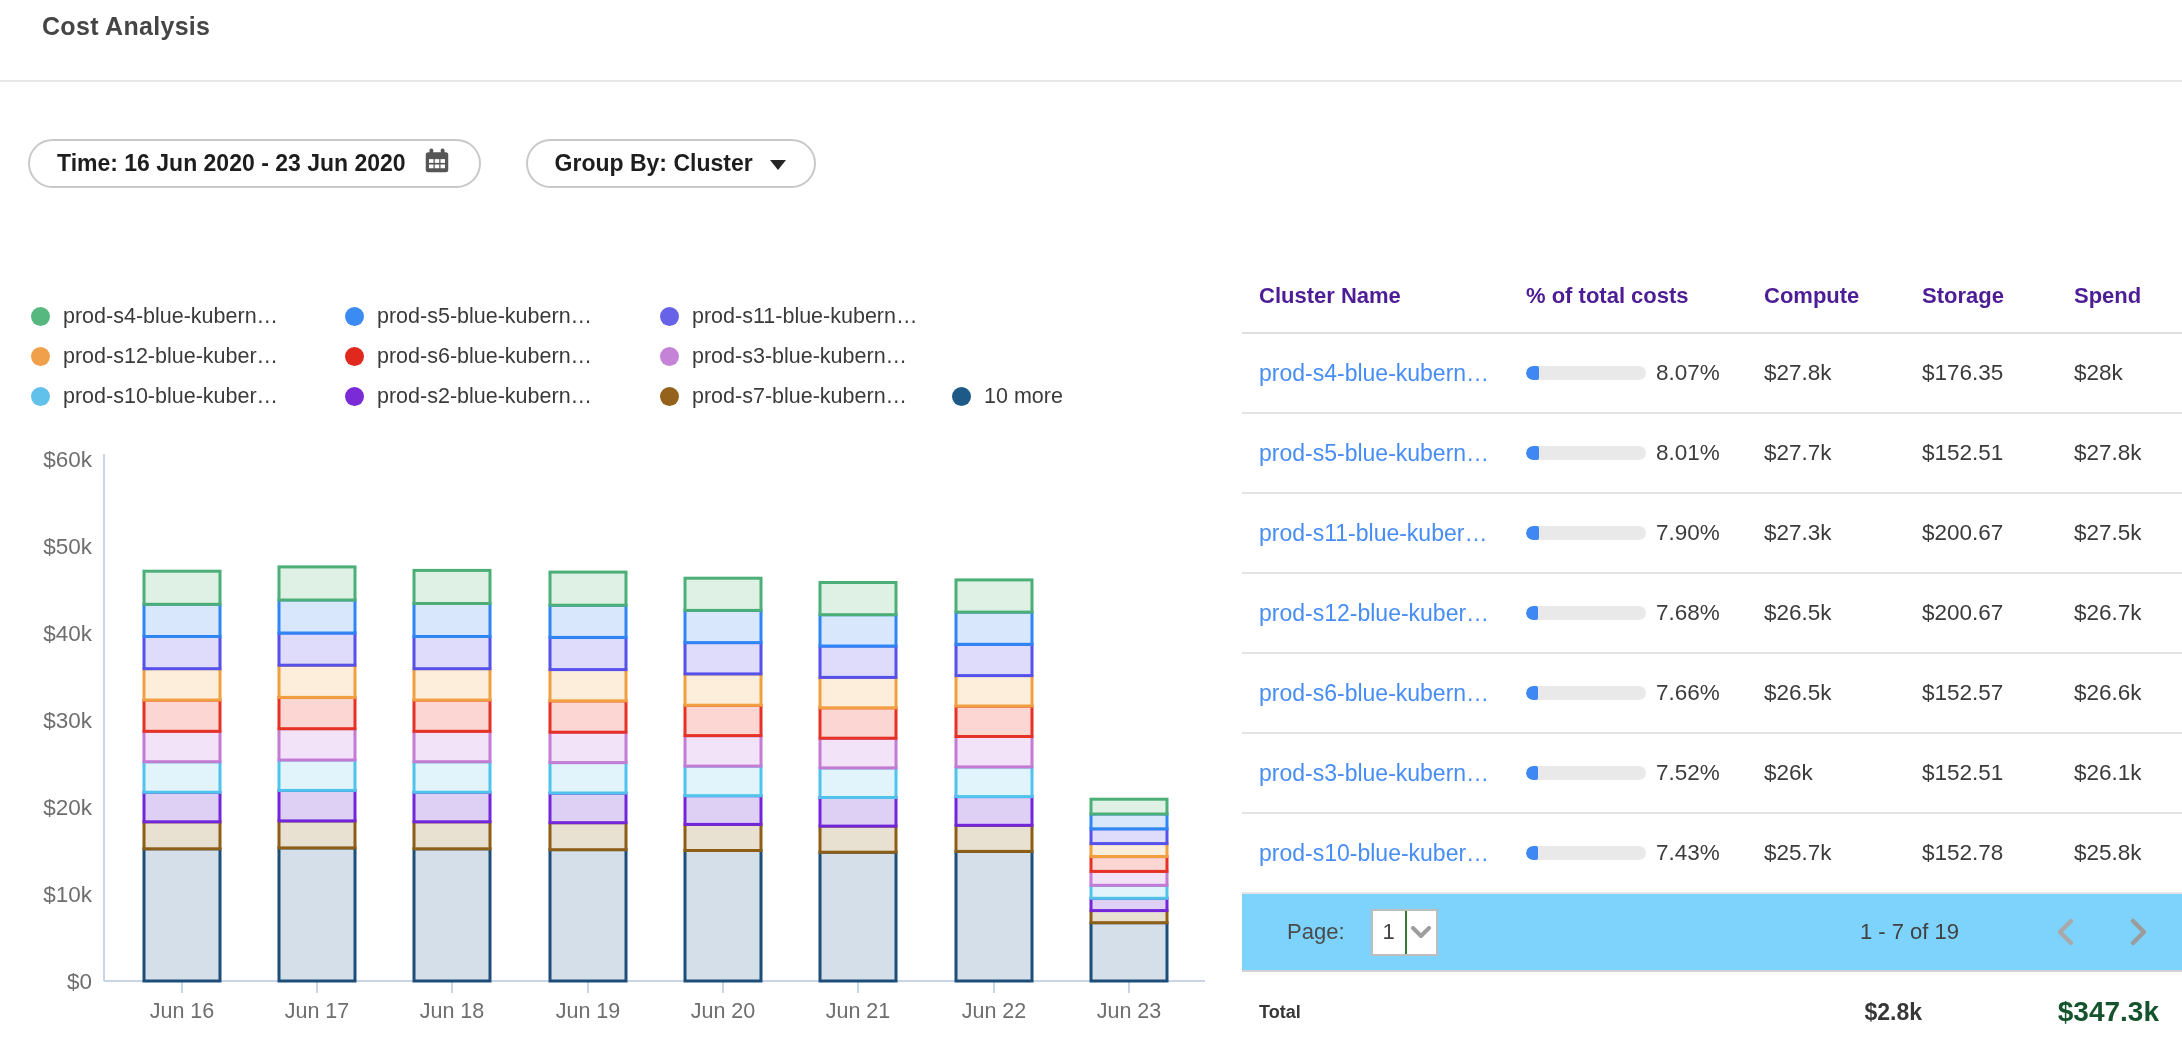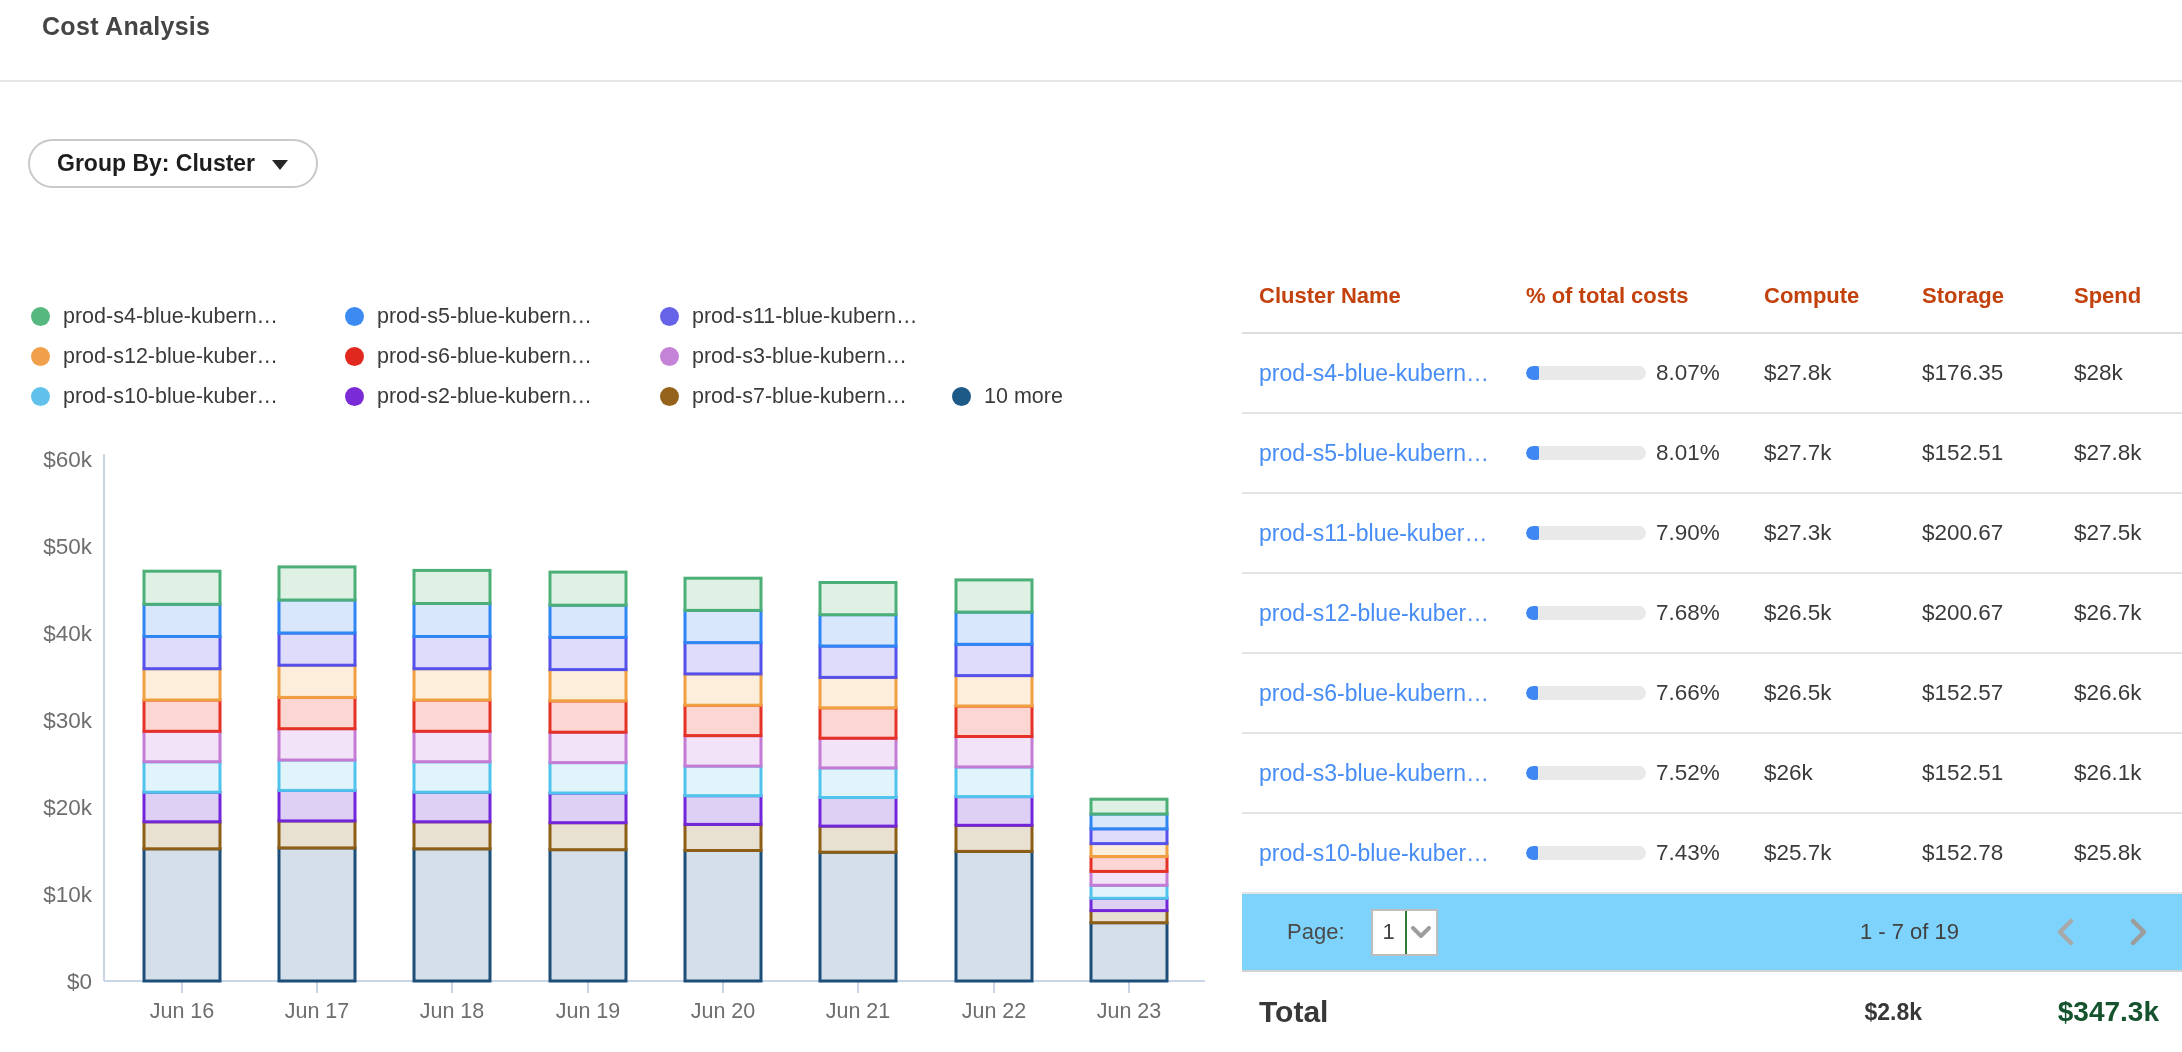--- a/index.html
+++ b/index.html
@@ -27,21 +27,21 @@
   .legend-item { display:flex; align-items:center; gap:13px; font-size:21.5px; color:#3a3a3a; cursor:pointer; }
   .legend-item .dot { width:19px; height:19px; border-radius:50%; flex:0 0 auto; }
   .lw0 { width:314px; } .lw1 { width:315px; } .lw2 { width:292px; }
 
   
   .chart-wrap { position:absolute; left:0; top:430px; width:1240px; height:622px; }
 
   
   .costs-table { position:absolute; left:1242px; top:260px; width:940px; }
   .t-grid { display:grid; grid-template-columns:284px 238px 158px 152px 1fr; align-items:center; }
-  .t-head { height:74px; border-bottom:2px solid #dedede; font-size:22px; font-weight:bold; color:#c2410c; }
+  .t-head { height:74px; border-bottom:2px solid #dedede; font-size:22px; font-weight:bold; color:#4c1d95; }
   .t-head .c1 { padding-left:17px; }
   .t-row { height:80px; border-bottom:2px solid #e4e4e4; font-size:22.5px; color:#3b3b3b; }
   .t-row .c1 { padding-left:17px; overflow:hidden; white-space:nowrap; }
   .cluster-link { color:#478df5; text-decoration:none; font-size:23px; cursor:pointer; }
   .pct-cell { display:flex; align-items:center; }
   .pct-bar { position:relative; width:120px; height:14px; border-radius:7px; background:#e9e9e9; overflow:hidden; flex:0 0 auto; }
   .pct-fill { position:absolute; left:0; top:0; bottom:0; border-radius:7px 2px 2px 7px; }
   .pct-text { margin-left:10px; color:#3c3c3c; }
 
   
@@ -57,34 +57,50 @@
   .page-select .green-line { width:2px; background:#2e7d32; }
   .page-select .caret { flex:1; display:flex; align-items:center; justify-content:center; }
   .page-range { margin-left:auto; color:#414141; }
   .pg-arrow { background:none; border:none; cursor:pointer; padding:0; line-height:0; }
   .pg-prev { margin-left:95px; }
   .pg-next { margin-left:52px; margin-right:14px; }
 
   
   .t-total { position:relative; height:80px; font-weight:bold; color:#383838; }
   .t-total span { position:absolute; top:50%; transform:translateY(-50%); }
-  .total-label { left:17px; font-size:30px;text-align:right; }
+  .total-label { left:17px; font-size:18px;text-align:right; }
   .total-compute { left:0; width:492px; text-align:right; font-size:23px; }
   .total-storage { left:0; width:680px; text-align:right; font-size:23px; }
   .total-spend { left:0; width:917px; text-align:right; font-size:28px; color:#14532d; }
 </style>
 </head>
 <body>
 
 <div class="page">
 
   <div class="page-title">Cost Analysis</div>
   <div class="top-divider"></div>
 
   <div class="filters">
+    <div class="pill">
+      <span>Time: 16 Jun 2020 - 23 Jun 2020</span>
+      <span>
+        <svg width="30" height="30" viewBox="0 0 24 24" fill="none">
+          <rect x="3" y="5" width="18" height="16" rx="2" fill="#565656"></rect>
+          <rect x="5.6" y="10.5" width="3.6" height="3" fill="#fff"></rect>
+          <rect x="10.2" y="10.5" width="3.6" height="3" fill="#fff"></rect>
+          <rect x="14.8" y="10.5" width="3.6" height="3" fill="#fff"></rect>
+          <rect x="5.6" y="14.8" width="3.6" height="3" fill="#fff"></rect>
+          <rect x="10.2" y="14.8" width="3.6" height="3" fill="#fff"></rect>
+          <rect x="14.8" y="14.8" width="3.6" height="3" fill="#fff"></rect>
+          <rect x="6" y="2" width="3" height="5" rx="1.4" fill="#565656"></rect>
+          <rect x="15" y="2" width="3" height="5" rx="1.4" fill="#565656"></rect>
+        </svg>
+      </span>
+    </div>
     <div class="pill">
       <span>Group By: Cluster</span>
       <span>
         <svg width="18" height="12" viewBox="0 0 18 12">
             <polygon points="1,1 17,1 9,11" fill="#262626"></polygon>
           </svg>
       </span>
     </div>
   </div>
 

